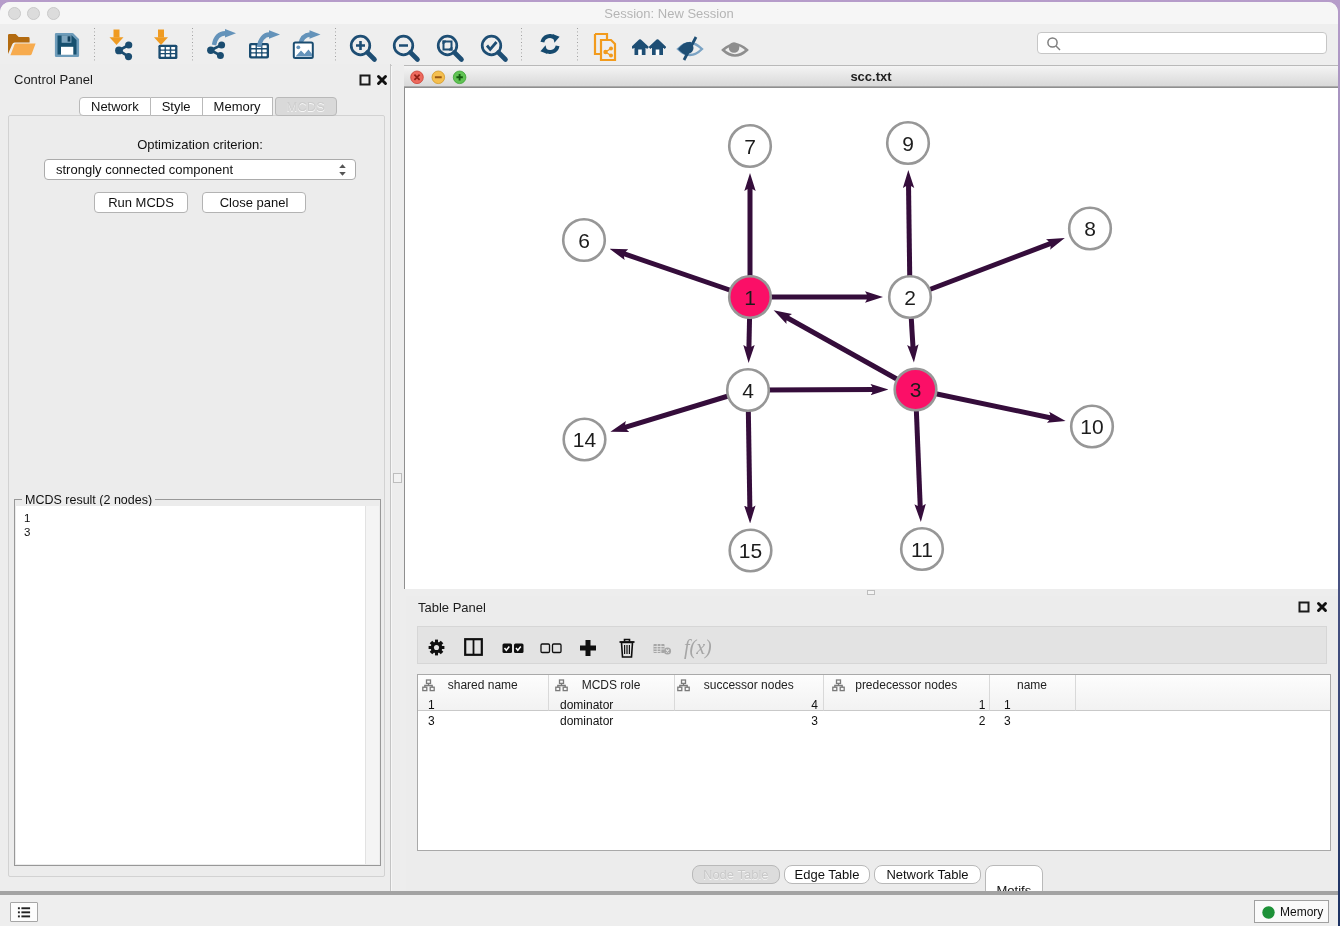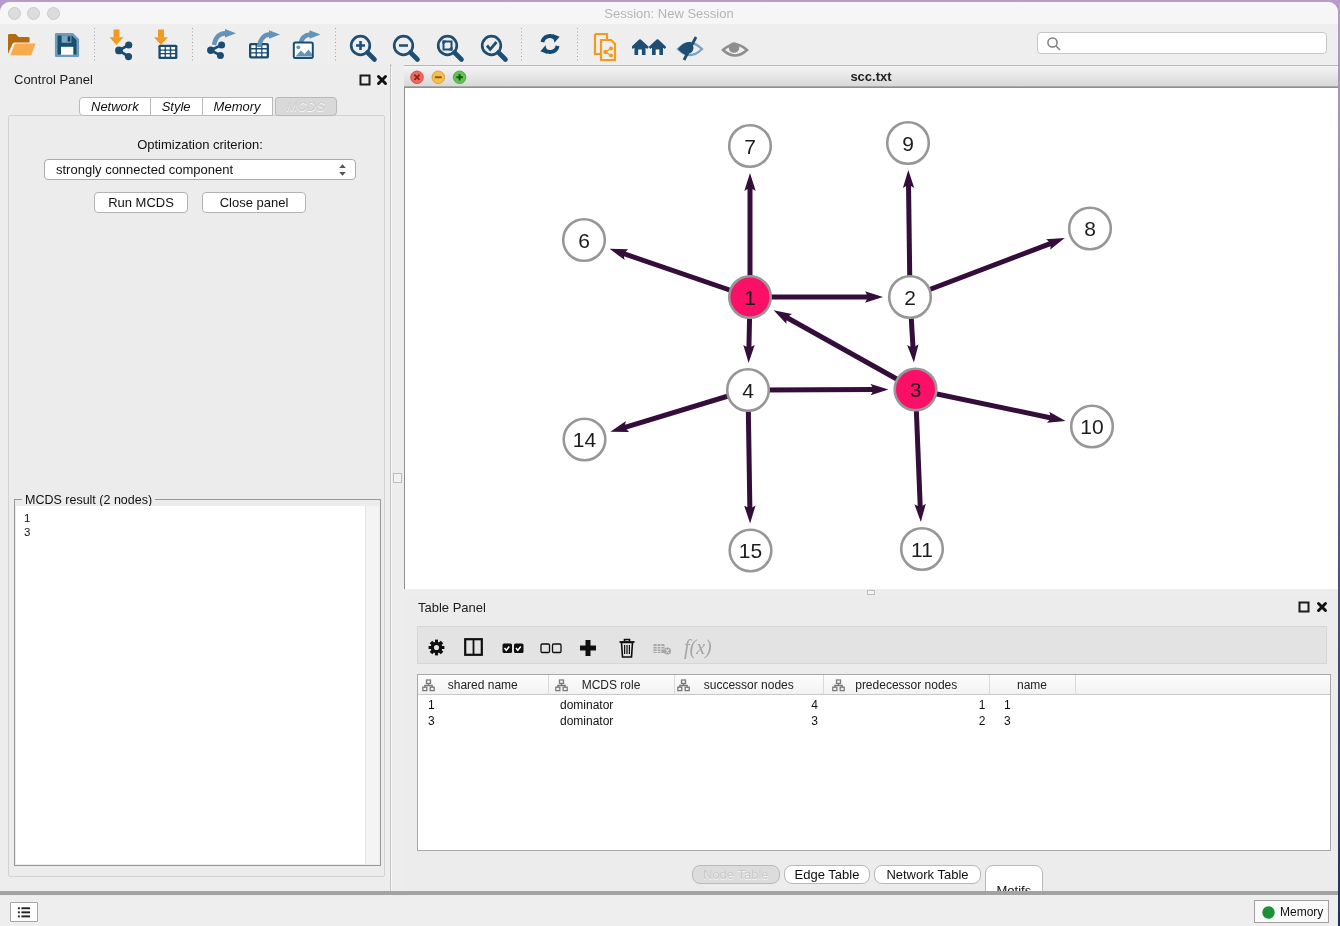--- a/index.html
+++ b/index.html
@@ -20,38 +20,38 @@
 #netwin-title { position:absolute; left:404px; top:63px; width:934px; height:22px; background:linear-gradient(#f4f4f4,#d9d9d9); border-top:1px solid #b9b9b9; border-bottom:1px solid #a9a9a9; }
 #canvas { position:absolute; left:404px; top:84.5px; width:935px; height:504px; background:#ffffff; border-top:1px solid #8f8f8f; border-left:1px solid #8f8f8f; }
 #hdivider { position:absolute; left:404px; top:586.5px; width:934px; height:7.5px; background:#ededed; }
 #tpanel { position:absolute; left:406px; top:594px; width:932px; height:295px; background:#ececec; }
 
 #statusbar { position:absolute; left:0; top:889px; width:1338px; height:50px; background:#eeeeee; border-top:4px solid #a3a3a3; }
 
 #cp-head { position:absolute; left:14px; top:8px; font-size:13px; color:#1c1c1c; }
 .panel-ico { position:absolute; font-size:13px; color:#222; }
 .tabrow { position:absolute; display:flex; }
-.tab { height:19px; line-height:18px; font-size:13px; padding:0 11px; background:#fff; border:1px solid #b9b9b9; border-left:none; color:#111; text-align:center;font-style:italic; }
+.tab { height:19px; line-height:18px; font-size:13px; padding:0 11px; background:#fff; border:1px solid #b9b9b9; border-left:none; color:#111; text-align:center; }
 .tab.first { border-left:1px solid #b9b9b9; border-radius:4px 0 0 4px; }
 .tab.last { border-radius:0 4px 4px 0; }
 .tab.sel { background:#d9d9d9; color:#cdcdcd; text-shadow:0 1px 0 #f7f7f7; margin-left:2px; border-left:1px solid #b9b9b9; border-radius:3px 4px 4px 3px; }
 #cp-content { position:absolute; left:8px; top:51px; width:377px; height:762px; background:#ececec; border:1px solid #d2d2d2; border-radius:2px; }
 #opt-label { position:absolute; left:44px; top:73px; width:312px; text-align:center; font-size:13px; color:#111; }
 #opt-select { position:absolute; left:44px; top:95px; width:312px; height:21px; background:#fff; border:1px solid #ababab; border-radius:4px; font-size:13px; color:#111; line-height:19px; padding-left:11px; }
 .btn { position:absolute; top:128px; height:21px; background:#fff; border:1px solid #b3b3b3; border-radius:4px; font-size:13px; color:#111; text-align:center; line-height:19px; }
 #fieldset { position:absolute; left:14px; top:435px; width:367px; height:367px; border:1px solid #989898;padding-left:48px; }
 #fs-legend { position:absolute; left:7px; top:-7px; background:#ececec; padding:0 3px; font-size:12.5px; color:#111; }
 #fs-inner { position:absolute; left:1px; top:6px; width:363px; height:358px; background:#fff; font-size:11.5px; color:#111; line-height:14px; padding:5px 0 0 8px; }
 #fs-scroll { position:absolute; right:1px; top:6px; width:14px; height:358px; background:#f4f4f4; border-left:1px solid #e2e2e2; }
 #nw-title { position:absolute; left:0; top:3px; width:934px; text-align:center; font-size:13px; font-weight:bold; color:#222; }
 
 #tp-head { position:absolute; left:12px; top:4px; font-size:13px; color:#1c1c1c; }
 #tp-toolbar { position:absolute; left:11px; top:30px; width:910px; height:38px; background:#e3e3e3; border:1px solid #d6d6d6; }
 #tp-table { position:absolute; left:11px; top:78px; width:914px; height:177px; background:#fff; border:1px solid #a9a9a9; }
-.th { position:absolute; top:0; height:20px; background:linear-gradient(#fdfdfd,#f2f2f2); border-right:1px solid #d9d9d9; border-bottom:1px solid #c9c9c9; font-size:12px; color:#222; text-align:center; line-height:20px; }
+.th { position:absolute; top:0; height:36px; background:linear-gradient(#fdfdfd,#f2f2f2); border-right:1px solid #d9d9d9; border-bottom:1px solid #c9c9c9; font-size:12px; color:#222; text-align:center; line-height:20px; }
 .td { position:absolute; font-size:12px; color:#111; height:16px; line-height:16px; }
 .hico { position:absolute; }
 .btab { height:19px; line-height:18px; font-size:13px; padding:0 10px; background:#fff; border:1px solid #b9b9b9; color:#111; border-radius:8px; margin-right:4px; }
 
 #sb-left { position:absolute; left:10px; top:7px; width:28px; height:20px; background:#fdfdfd; border:1px solid #a6a6a6; border-radius:1px; }
 #sb-mem { position:absolute; left:1254px; top:5px; width:75px; height:23px; background:#fafafa; border:1px solid #a0a0a0; font-size:12px; color:#111; }
 </style>
 </head>
 <body>
 <div id="win">

